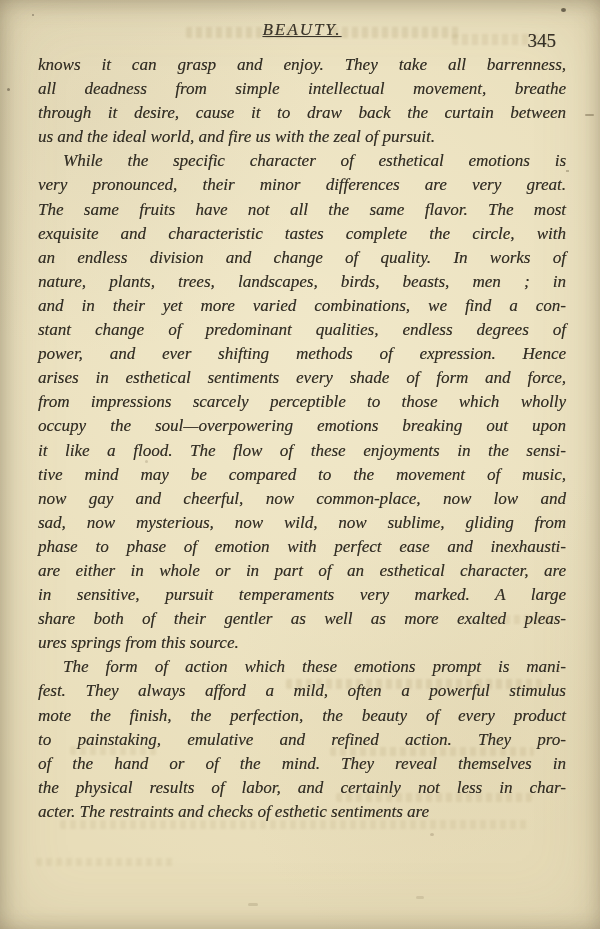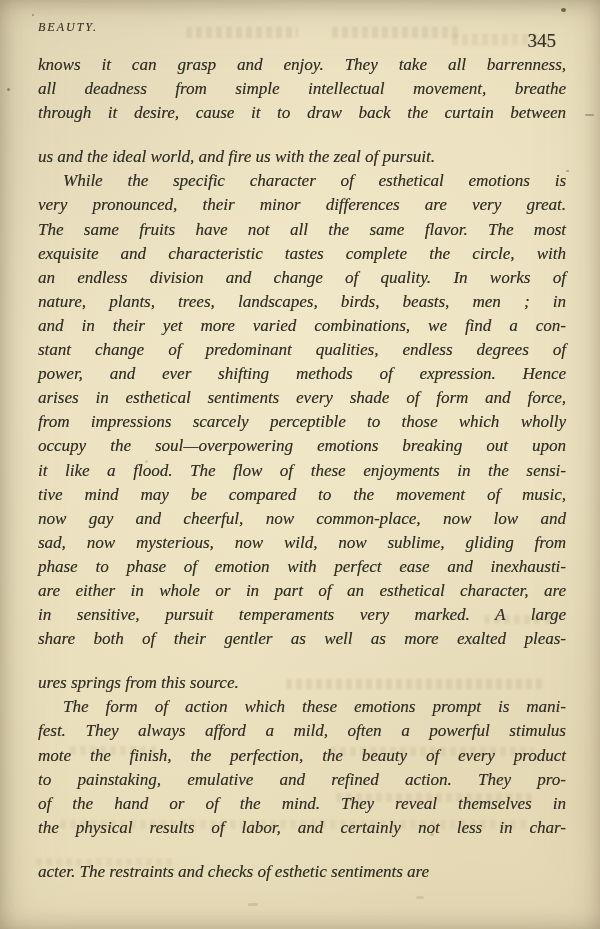--- a/index.html
+++ b/index.html
@@ -39,26 +39,27 @@
     position: absolute;
     left: 38px;
     top: 20px;
     width: 528px;
     height: 22px;
   }
   .running-title {
     position: absolute;
     left: 0;
     right: 0;
-    text-align: left;
+    text-align: center;
     font-style: italic;
-    font-size: 12px;
+    font-size: 17px;
     letter-spacing: 2px;
     color: #3a352b;
     text-shadow: 0.2px 0.2px 0 rgba(50,45,33,0.45);
+    text-decoration: underline;
   }
   .page-number {
     position: absolute;
     right: 10px;
     top: 0;
     font-size: 19px;
     color: #363128;
     text-shadow: 0.2px 0.2px 0 rgba(50,45,33,0.45);
     margin-top: 10px;
   }
@@ -75,21 +76,20 @@
     text-shadow: 0.25px 0.25px 0 rgba(48,42,30,0.5);
     font-style: italic;
   }
   .line {
     text-align: justify;
     text-align-last: justify;
     white-space: normal;
   }
   .line.last {
     text-align-last: left;
-    margin-top: 20px;
   }
   .line.indent {
     text-indent: 25px;
   }
 
   
   .ghost {
     position: absolute;
     background: repeating-linear-gradient(90deg,
       rgba(171,152,106,0.55) 0 6px,

